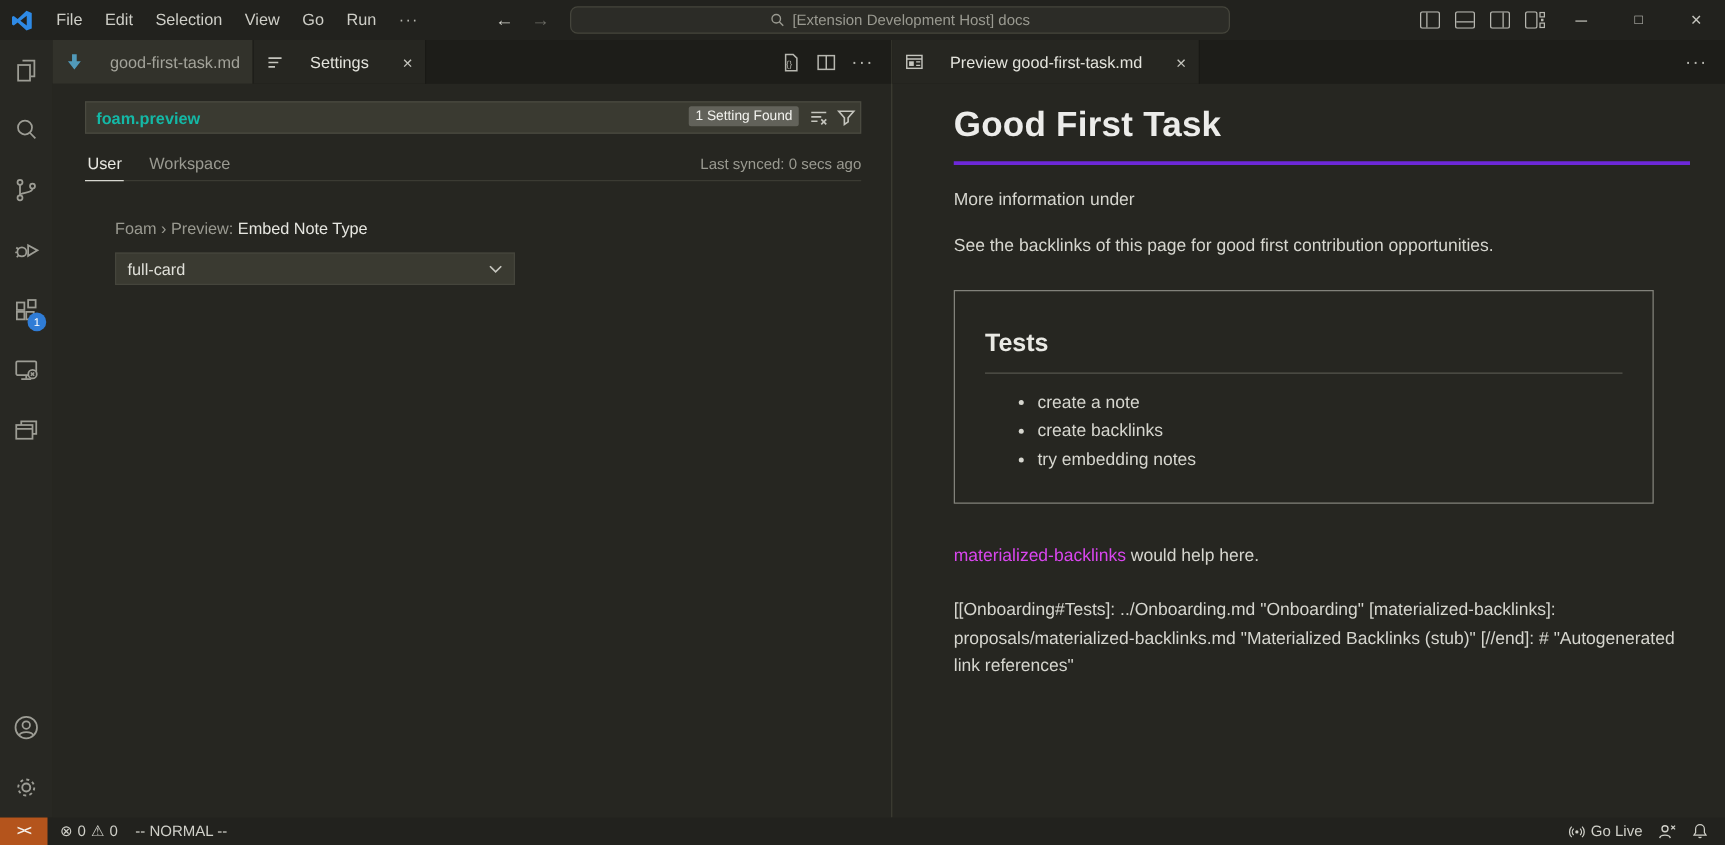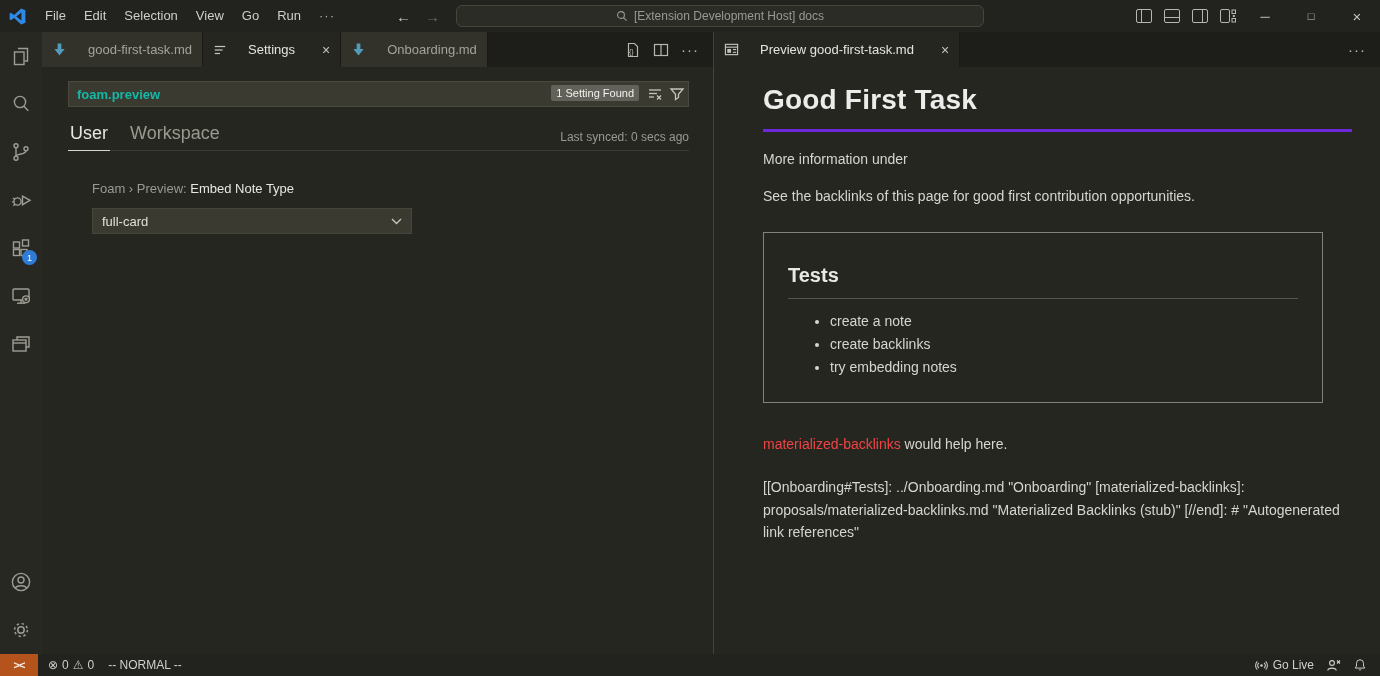--- a/index.html
+++ b/index.html
@@ -51,41 +51,41 @@
   .search-row { position:relative; height:26px; }
   .search-input { width:100%; height:26px; background:#3a3a31; border:1px solid #4a4a40;
     color:#14b8a6; font-size:13px; padding:0 150px 0 8px; outline:none;
     font-family:"Liberation Sans","DejaVu Sans",sans-serif;font-weight:bold; }
   .result-badge { position:absolute; right:50px; top:4px; background:#62625a; color:#f2f2ee;
     font-size:11px; padding:2px 5px; border-radius:2px; }
   .search-icon-btn { position:absolute; top:5px; display:flex; }
   .clear-filter { right:26px; } .funnel { right:4px; }
   .scope-row { display:flex; align-items:flex-end; margin-top:16px; border-bottom:1px solid #3b3b33;
     padding-bottom:0; position:relative; }
-  .scope-tab { font-size:18px; padding:0 2px 6px 2px; margin-right:18px; color:#9a9a91; }
+  .scope-tab { font-size:13px; padding:0 2px 6px 2px; margin-right:18px; color:#9a9a91; }
   .scope-tab.active { color:#e7e7e1; border-bottom:1px solid #d7d7d0; margin-bottom:-1px; }
   .last-synced { margin-left:auto; font-size:12px; color:#9a9a91; padding-bottom:6px; }
   .setting-item { margin:30px 0 0 24px; }
   .setting-label { font-size:13px; font-weight:normal; }
   .setting-label .prefix { color:#9a9a91; }
   .setting-label .name { color:#e7e7e1; }
   .setting-select { margin-top:12px; width:320px; height:26px; background:#3a3a31; border:1px solid #45453c;
     display:flex; align-items:center; justify-content:space-between; padding:0 9px; font-size:13px; color:#e0e0d9;gap:40px; }
 
   
   #preview-body { flex:1; padding:17px 28px 0 49px; overflow:hidden; font-size:14px; color:#d6d6cf; }
   #preview-body h1 { font-size:28px; font-weight:600; color:#ececea; letter-spacing:.2px;
     padding-bottom:13px; border-bottom:3px solid #6d28d9; }
   .pv-p { margin-top:17px; line-height:1.45; }
   .pv-card { margin-top:25px; margin-right:29px; border:1px solid #82827b; padding:31px 24px 18px 24px; }
   .pv-card h2 { font-size:20px; font-weight:600; color:#e9e9e4; padding-bottom:11px; border-bottom:1px solid #55554d; }
   .pv-card ul { margin:15px 0 0 0; padding-left:42px; }
   .pv-card li { margin-bottom:8px; line-height:1.1; }
   .pv-link-row { margin-top:31px; }
-  .pv-link { color:#ef4444; cursor:pointer; }
+  .pv-link { color:#d946ef; cursor:pointer; }
   .pv-foot { margin-top:22px; line-height:22.5px; max-width:590px; }
 
   
   #statusbar { position:absolute; left:0; right:0; bottom:0; height:22px; background:#22221e;
     display:flex; align-items:center; font-size:12px; color:#d0d0c9; }
   .remote-ind { width:38px; height:22px; background:#b4541c; color:#f5f0ea; display:flex;
     align-items:center; justify-content:center; font-size:11px; font-weight:bold; letter-spacing:-1px; }
   .sb-item { display:flex; align-items:center; gap:4px; margin-left:10px; }
   .sb-glyph { font-size:12px; }
   .sb-mode { margin-left:14px; }
@@ -240,26 +240,20 @@
         <span>good-first-task.md</span>
       </div>
       <div class="tab active">
         <svg width="14" height="14" viewBox="0 0 16 16" fill="none" stroke="#c5c5be" stroke-width="1.4">
             <line x1="2" y1="4" x2="14" y2="4"></line>
             <line x1="2" y1="8" x2="11" y2="8"></line>
             <line x1="2" y1="12" x2="8" y2="12"></line>
           </svg>
         <span>Settings</span>
         <span class="tab-close">×</span>
-      </div>
-      <div class="tab inactive">
-        <svg width="15" height="15" viewBox="0 0 16 16">
-            <path fill="#519aba" d="M6 1.5 h4 v6 h3.5 L8 14.5 2.5 7.5 H6 Z"></path>
-          </svg>
-        <span>Onboarding.md</span>
       </div>
       <div class="editor-actions">
         <span>
           <svg width="17" height="16" viewBox="0 0 17 16" fill="none" stroke="#b7b7b0" stroke-width="1.2">
               <path d="M4.5 1.5 h6 l3 3 v10 h-9 Z"></path>
               <text x="5" y="11.5" font-size="7" fill="#b7b7b0" stroke="none" font-family="inherit">{}</text>
             </svg>
         </span>
         <span>
           <svg width="16" height="16" viewBox="0 0 16 16" fill="none" stroke="#b7b7b0" stroke-width="1.2">

